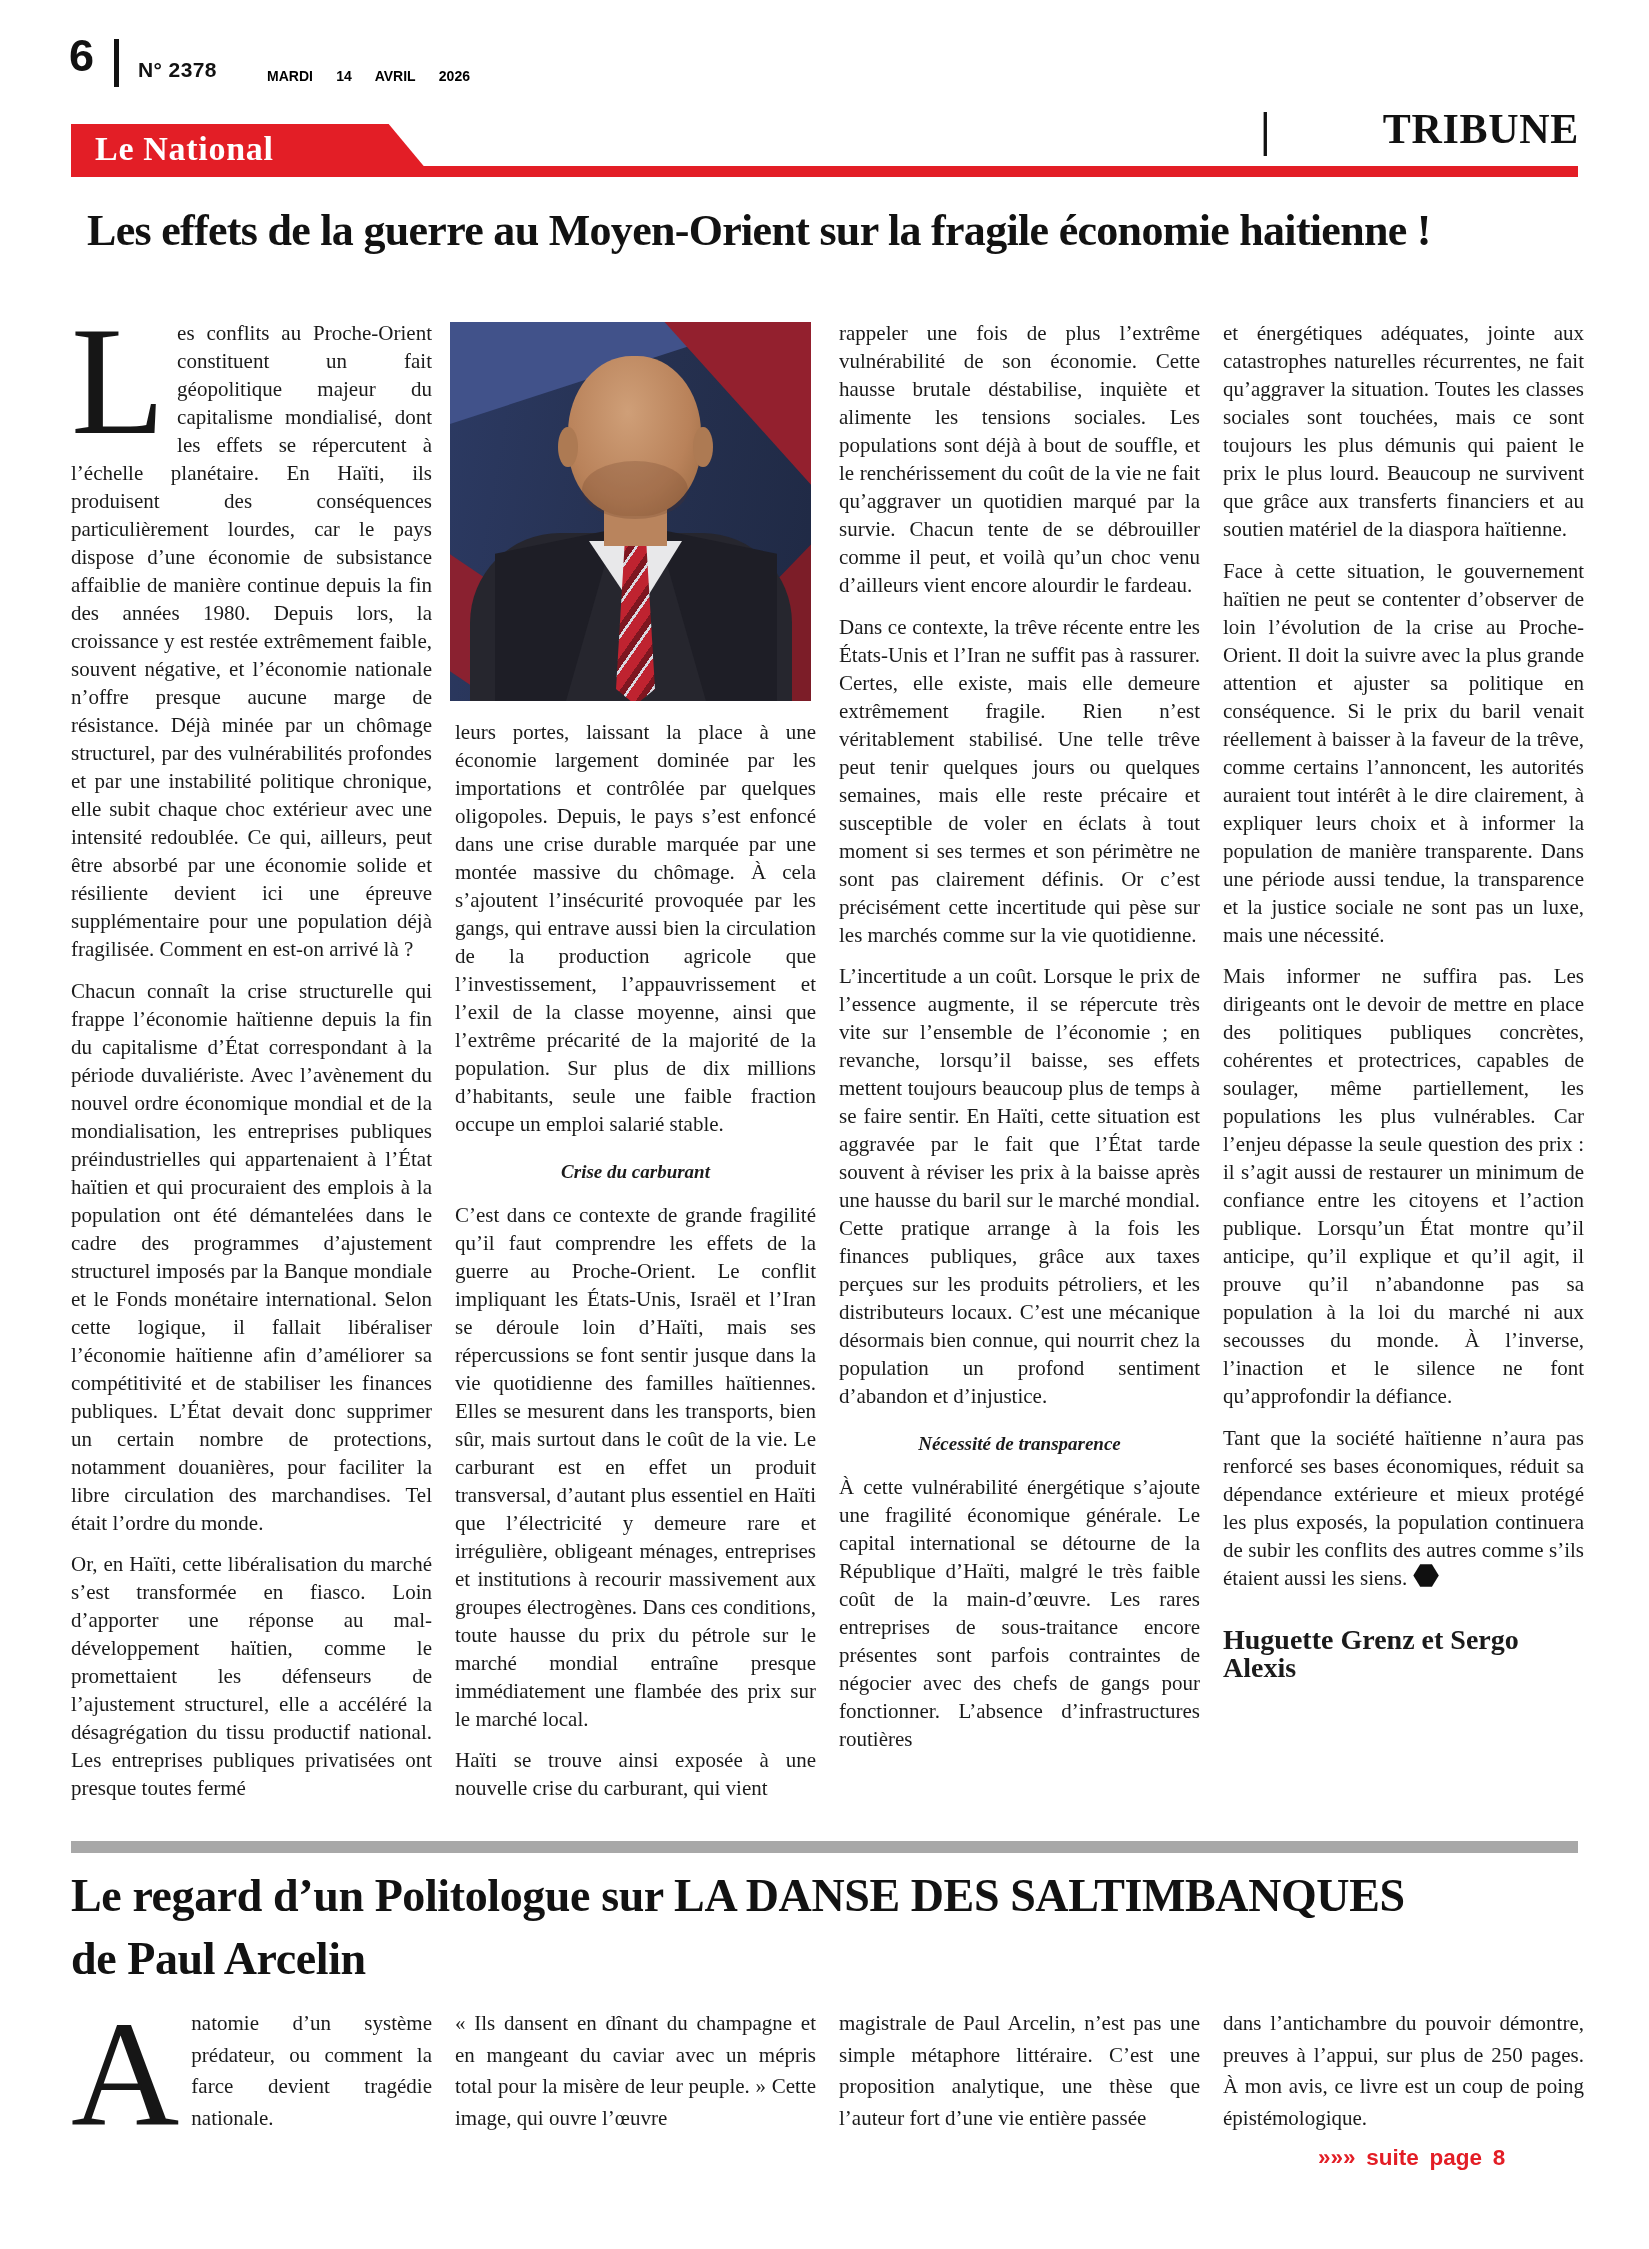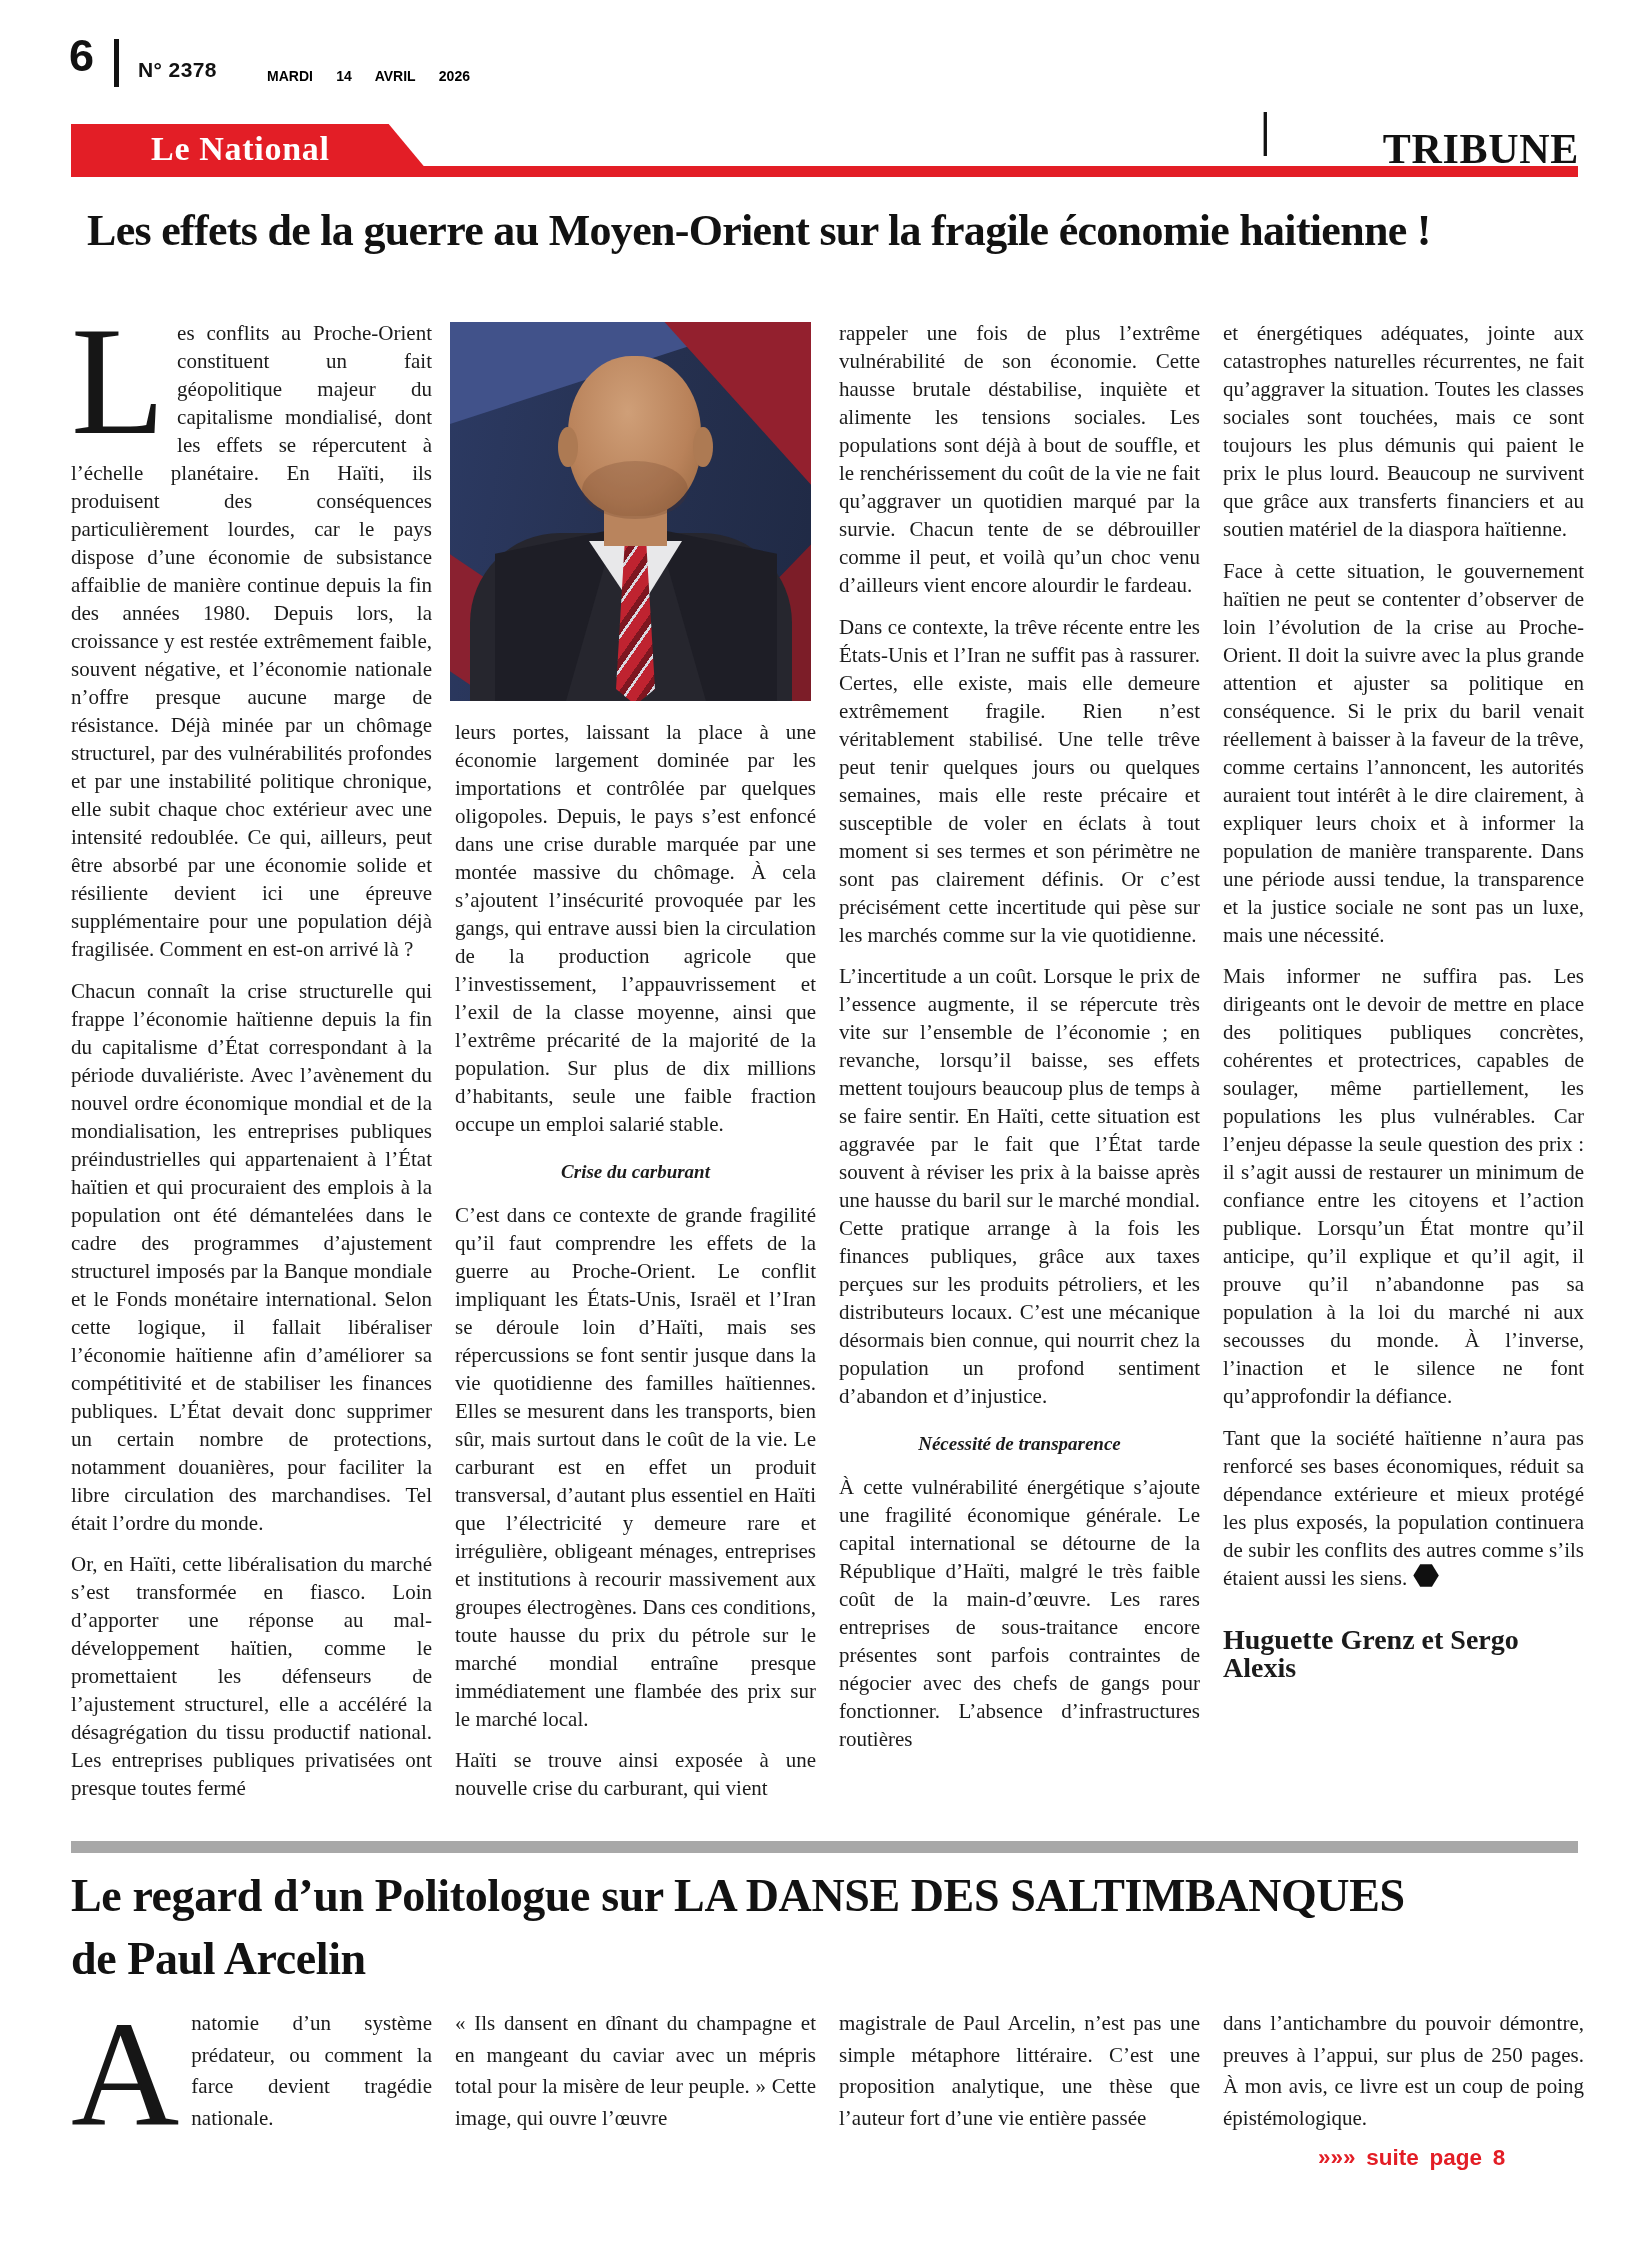--- a/index.html
+++ b/index.html
@@ -14,26 +14,26 @@
   
   .pageno{position:absolute;left:69px;top:30px;font-family:"Liberation Sans",sans-serif;
           font-weight:bold;font-size:45px;letter-spacing:-1.5px;color:#121212;}
   .pageno-bar{position:absolute;left:114px;top:39px;width:4.5px;height:48px;background:#121212;}
   .issue{position:absolute;left:138px;top:58px;font-family:"Liberation Sans",sans-serif;
          font-weight:bold;font-size:21px;letter-spacing:0.4px;color:#121212;}
   .date{position:absolute;left:267px;top:68px;font-family:"Liberation Sans",sans-serif;
         font-weight:bold;font-size:14px;word-spacing:19.5px;color:#000000;}
   .masthead{position:absolute;left:71px;top:124px;width:361px;height:52px;background:var(--red);
             clip-path:polygon(0 0,88% 0,100% 100%,0 100%);}
-  .masthead-label{display:block;padding:6px 0 0 36px;color:#ffffff;font-weight:bold;
-                  font-size:34px;letter-spacing:0.7px;margin-left:44px;}
+  .masthead-label{display:block;padding:6px 0 0 24px;color:#ffffff;font-weight:bold;
+                  font-size:34px;letter-spacing:0.7px;}
   .red-rule{position:absolute;left:71px;top:166px;width:1507px;height:10.5px;background:var(--red);}
   .section-sep{position:absolute;left:1260px;top:102px;font-size:48px;font-weight:bold;color:#121212;}
   .section-title{position:absolute;right:71px;top:105px;font-size:42px;font-weight:bold;
-                 letter-spacing:0.7px;color:#121212;margin-top:20px;}
+                 letter-spacing:0.7px;color:#121212;}
 
   
   .a1-headline{position:absolute;left:71px;top:186px;width:1507px;margin:16px;
                font-size:44px;line-height:57px;font-weight:bold;letter-spacing:-0.7px;color:#121212;}
   .col{position:absolute;width:361px;font-size:21px;line-height:28px;text-align:justify;overflow:hidden;}
   .col p{margin:0 0 13.5px 0;}
   .c1{left:71px;top:319px;height:1513px;}
   .c2{left:455px;top:718px;height:1114px;}
   .c3{left:839px;top:319px;height:1513px;}
   .c4{left:1223px;top:319px;height:1513px;}

